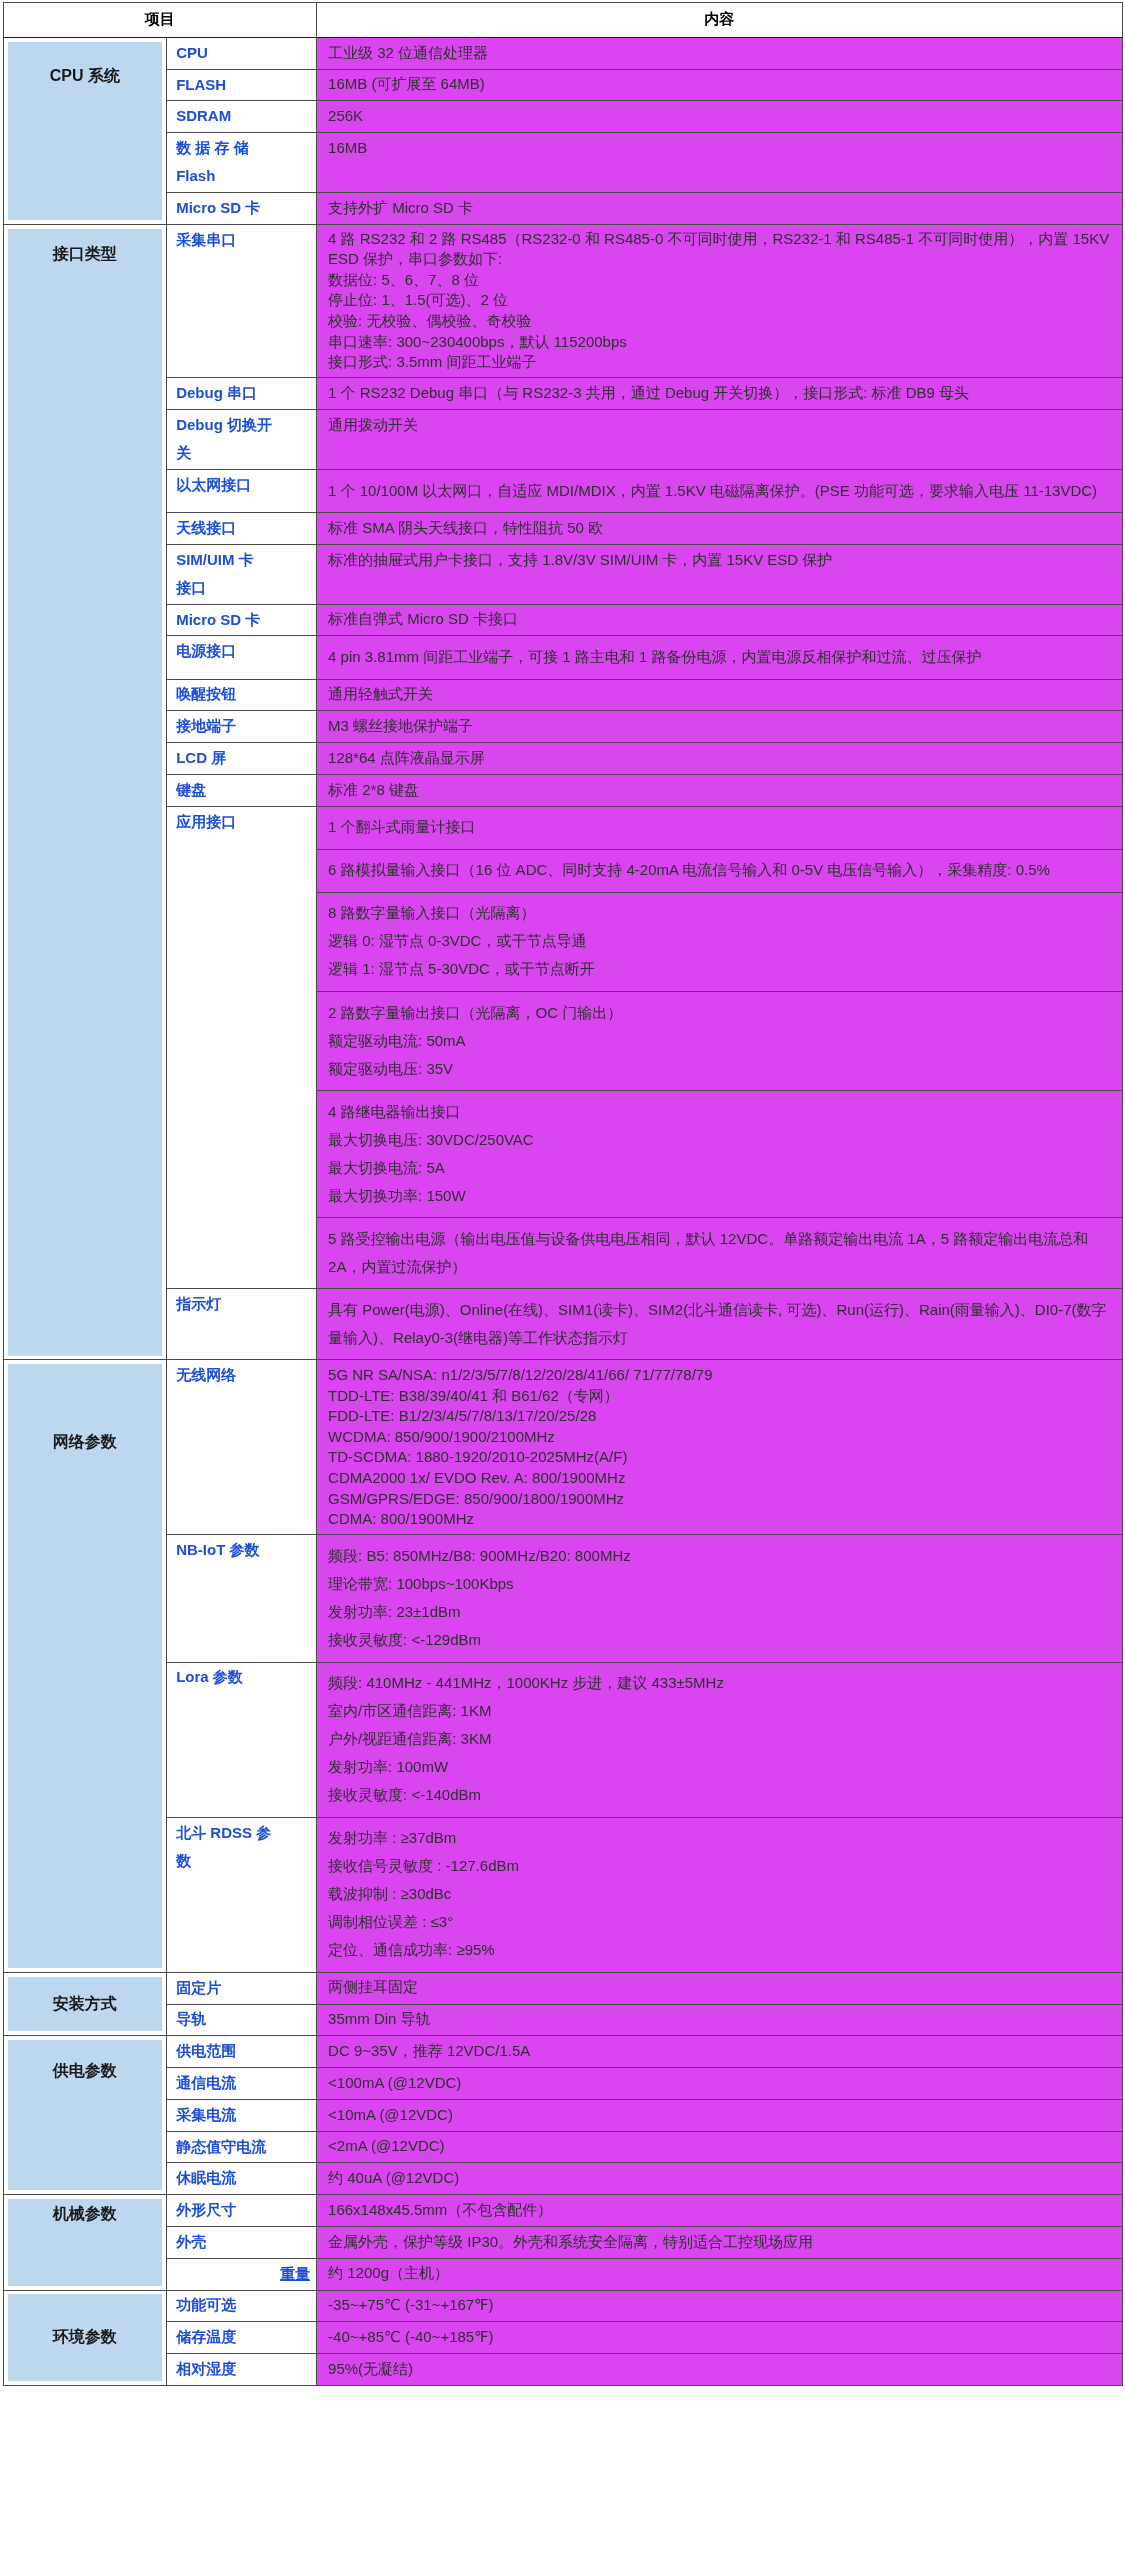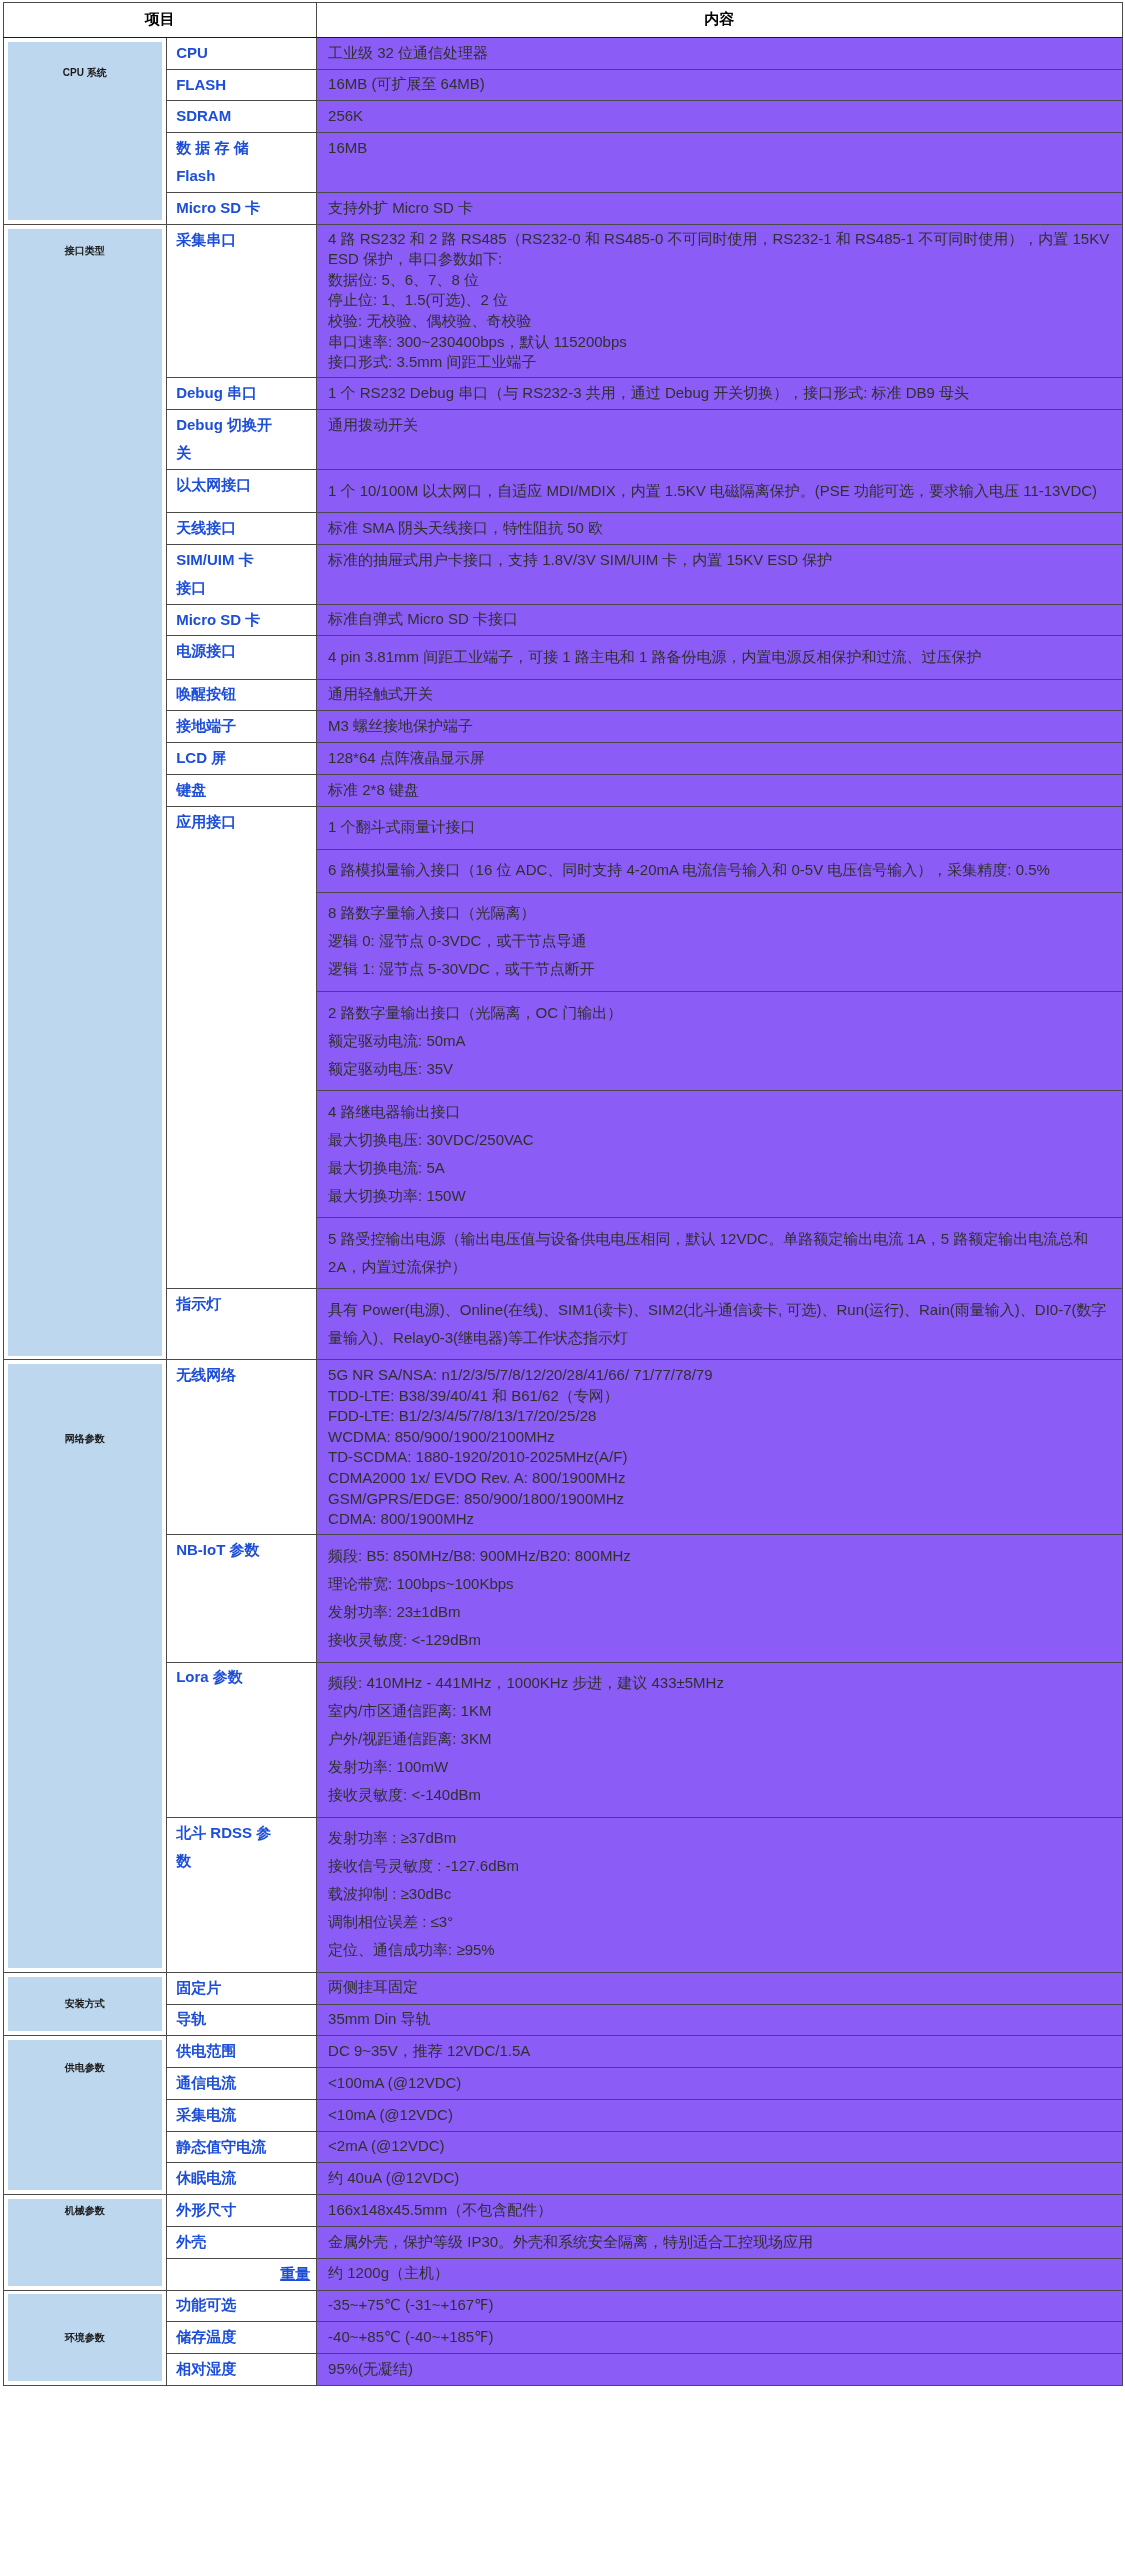--- a/index.html
+++ b/index.html
@@ -42,37 +42,37 @@
     position: absolute;
     top: 3.8px; left: 3.8px; right: 3.8px; bottom: 3.8px;
     background: #BDD7EE;
     display: flex;
     justify-content: center;
     align-items: center;
   }
   td.cat .cat-bg.top { align-items: flex-start; }
   td.cat .cat-label {
     font-weight: bold;
-    font-size: 10px;
+    font-size: 16px;
     color: #1a1a1a;
     text-align: center;
   }
   td.lbl {
     vertical-align: top;
     padding: 0.9px 5.6px 1.9px 9.4px;
     color: #1d4ed8;
     font-weight: bold;
   }
   td.lbl .ln { line-height: 28px; white-space: nowrap; }
   td.lbl .ln.u { text-decoration: underline; text-align: right; }
   td.val {
     vertical-align: top;
     padding: 3.8px 9.4px 4.7px 11.3px;
     color: #303030;
-    background: #8b5cf6;
+    background: #d946ef;
   }
   td.val.tight { padding-top: 3.8px; padding-bottom: 4.7px; }
   td.val.tight .ln { line-height: 19.7px; margin: 0.9px 0; }
   td.val.spaced { padding-top: 6.6px; padding-bottom: 7.5px; }
   td.val.spaced .ln { line-height: 28px; margin: 0; }
 </style>
 </head>
 <body>
 
 <table class="spec">

